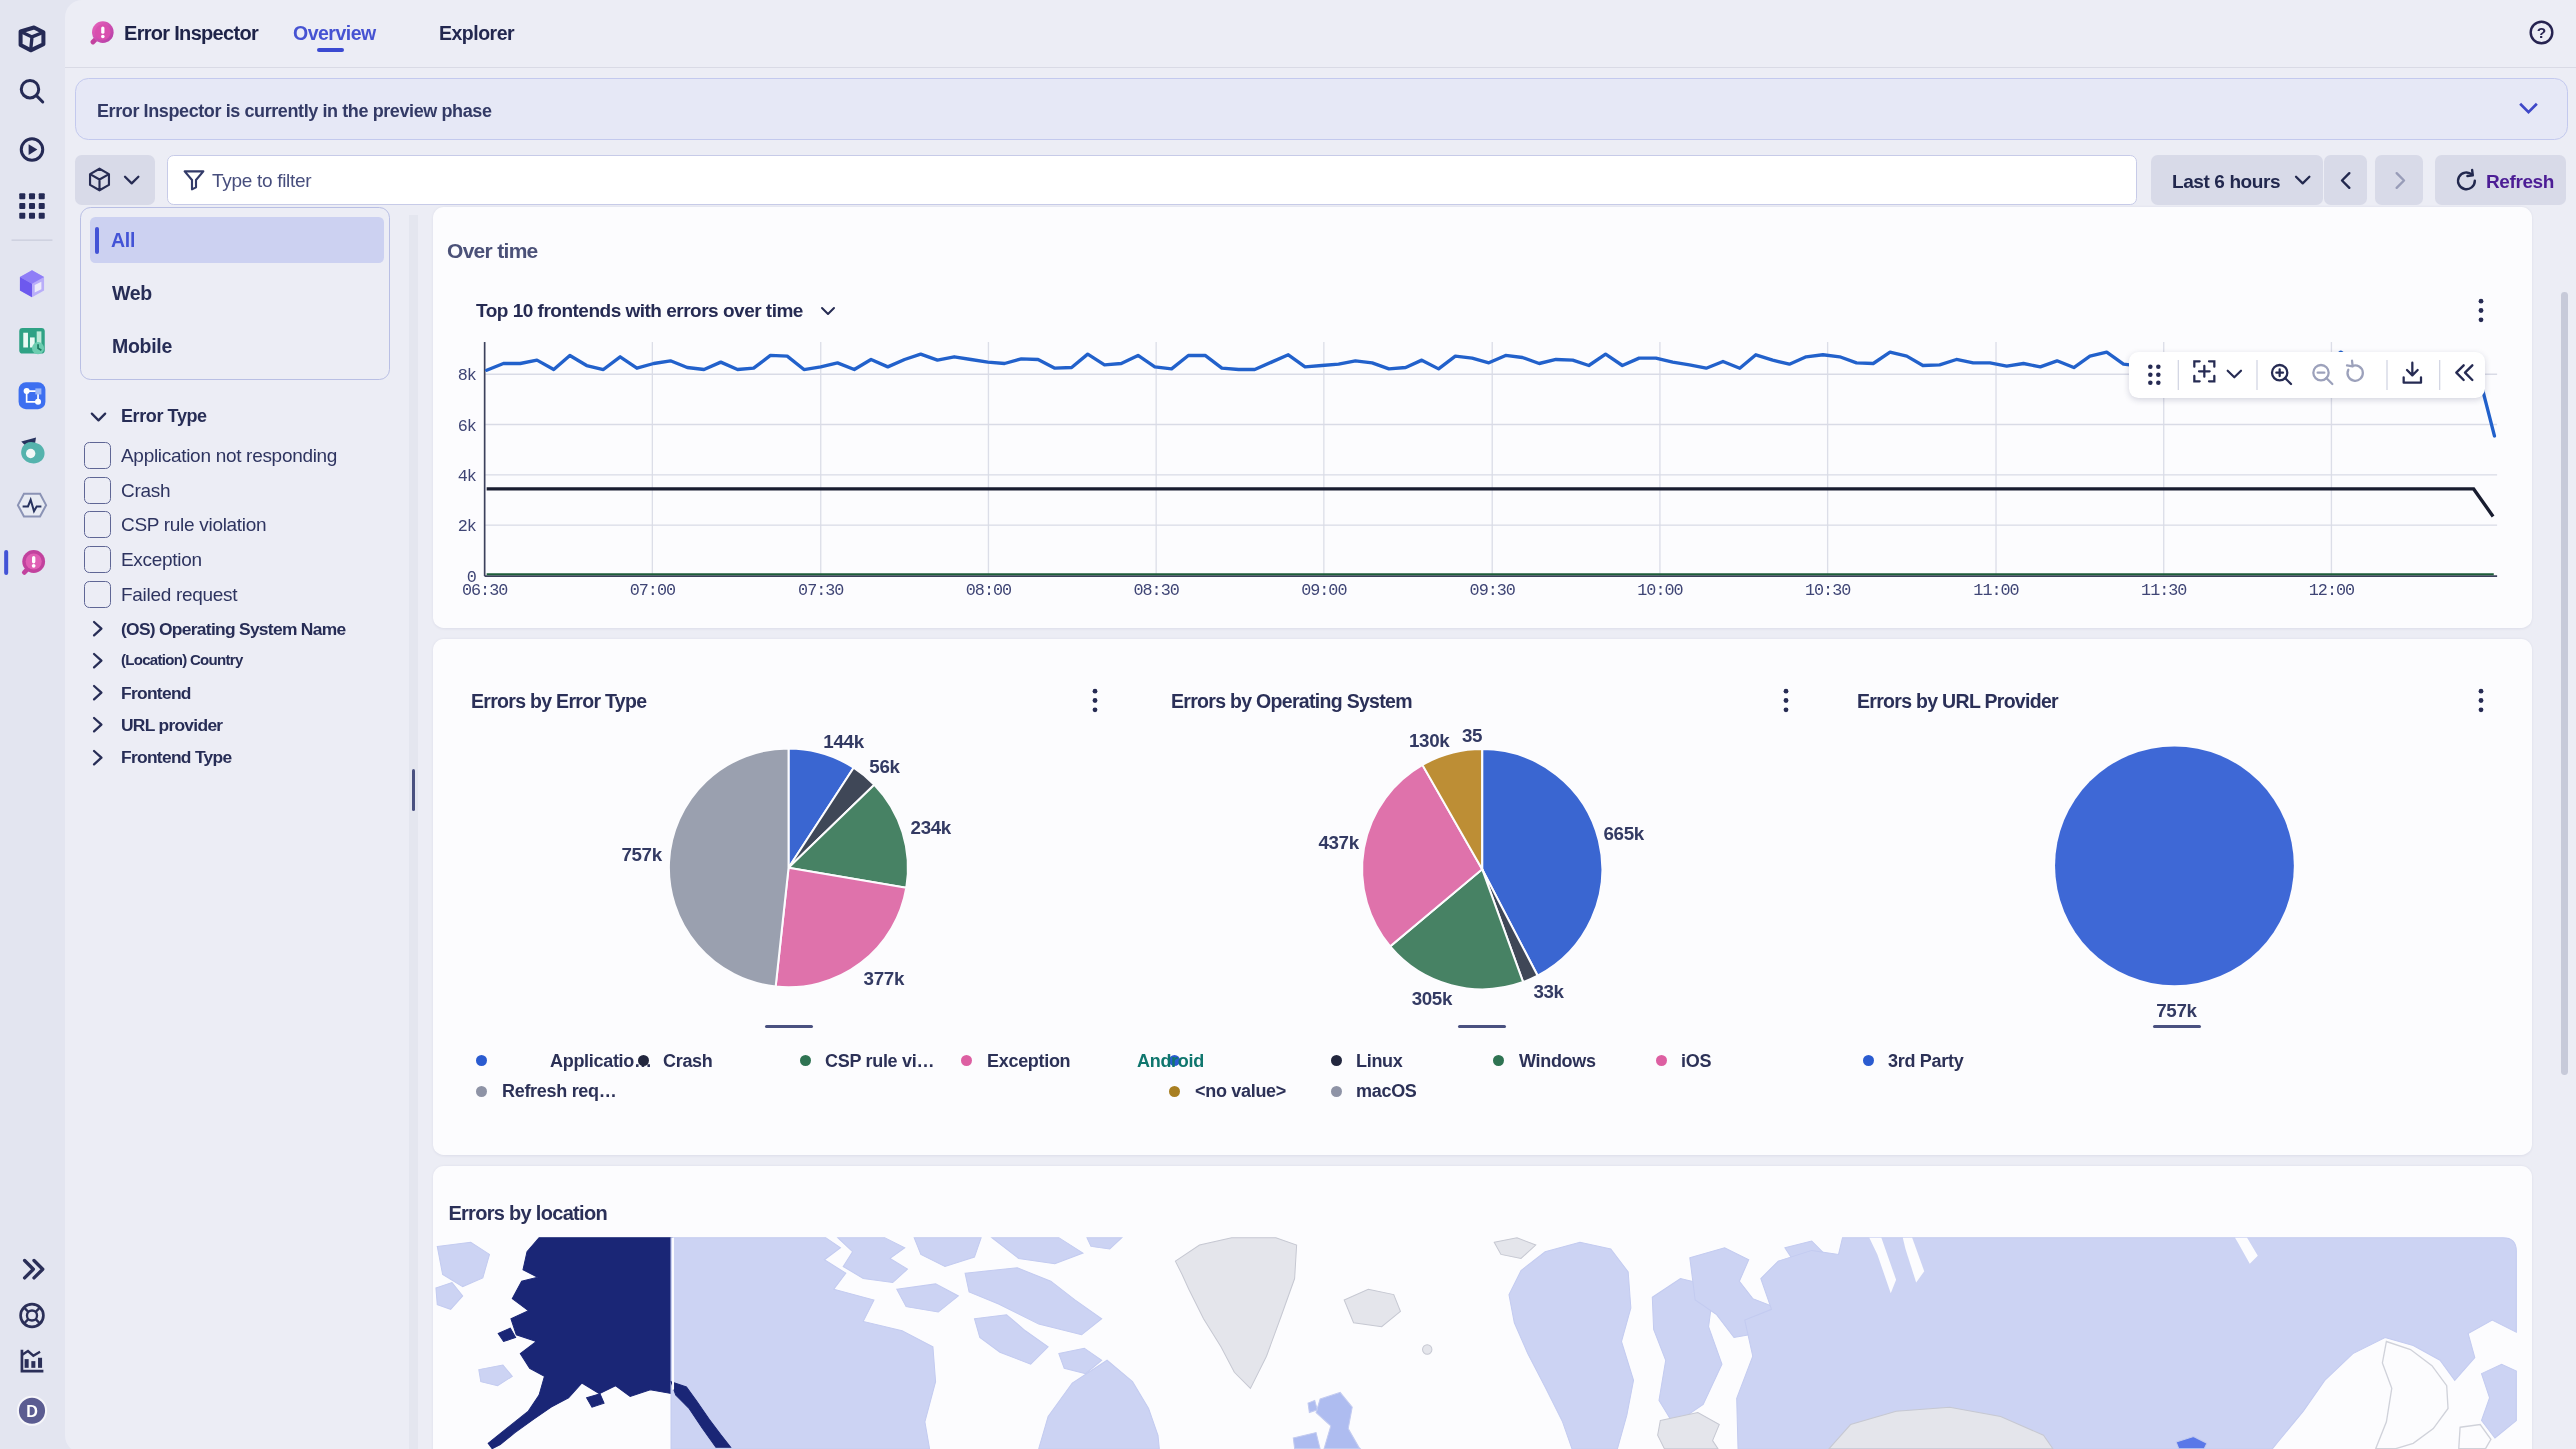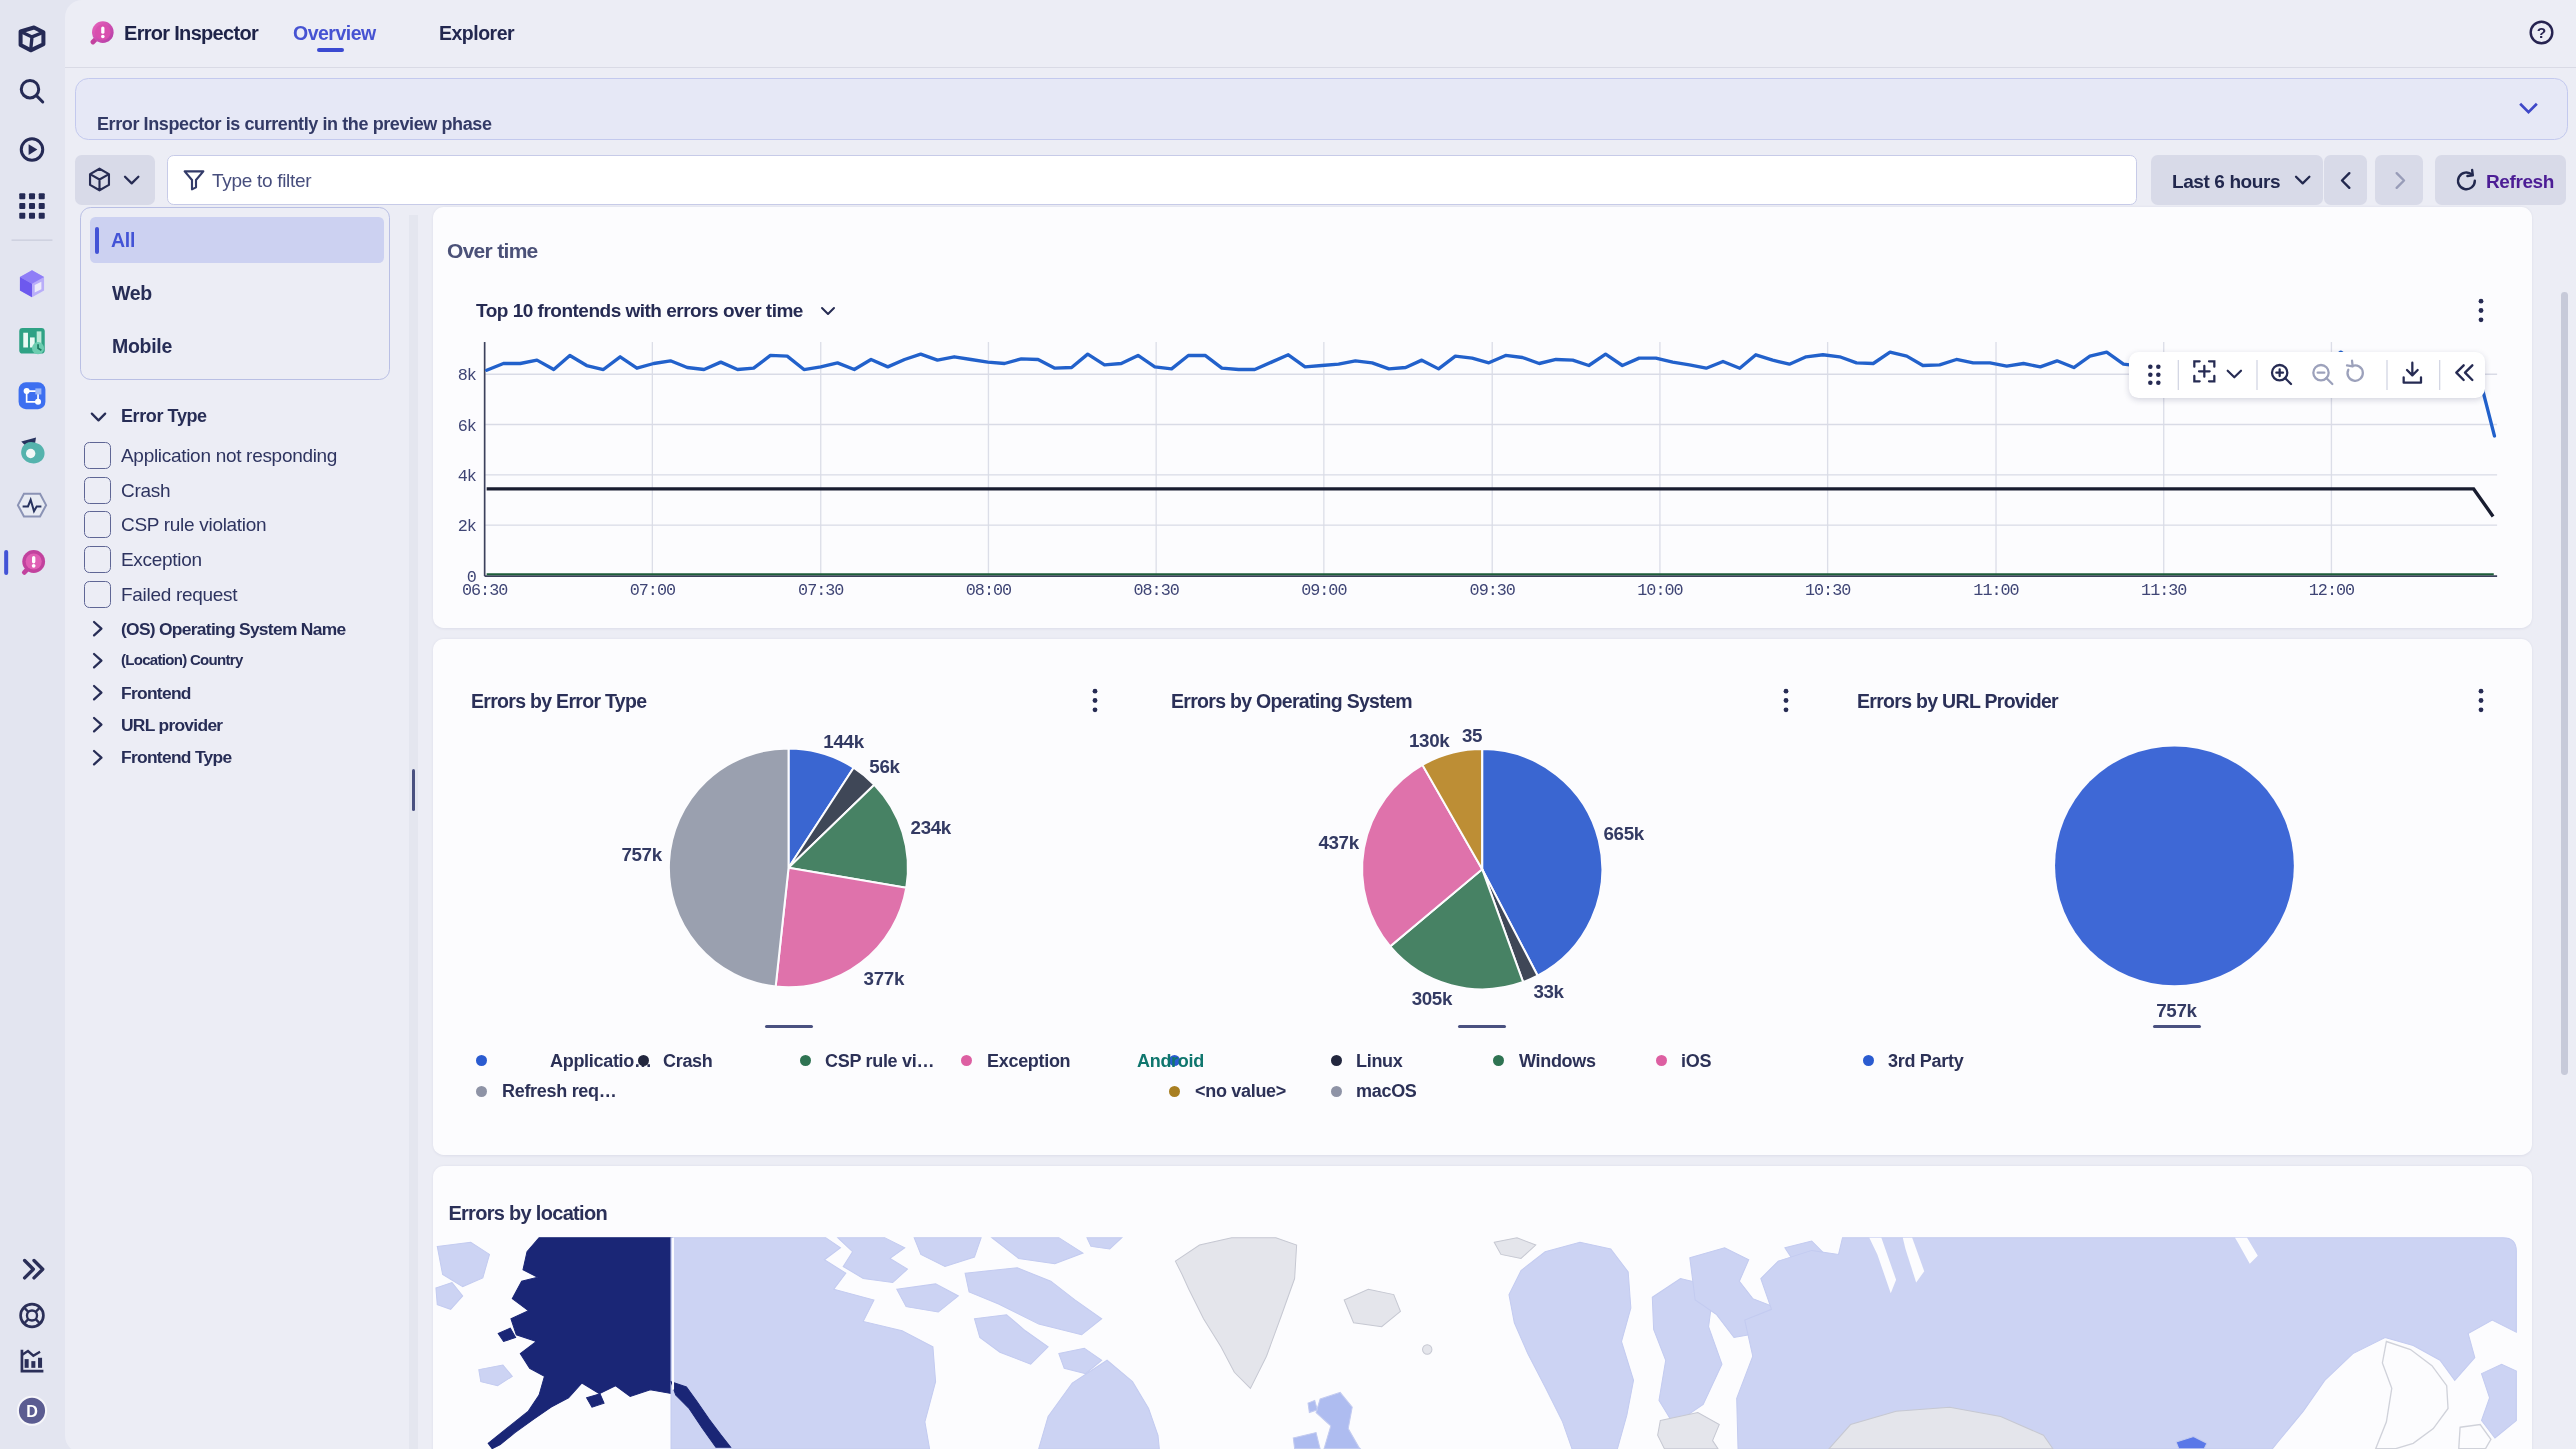--- a/index.html
+++ b/index.html
@@ -121,21 +121,21 @@
 <div class="abs" style="left:124px;top:21.5px;font-size:20px;font-weight:700;color:#1e2348;letter-spacing:-0.7px;">Error Inspector</div>
 <div class="abs" style="left:293px;top:22px;font-size:19.5px;font-weight:600;color:#4653d2;letter-spacing:-0.5px;">Overview</div>
 <div class="abs" style="left:317px;top:48px;width:27px;height:4px;background:#3b4ad1;border-radius:2px;"></div>
 <div class="abs" style="left:411px;top:22px;font-size:19.5px;font-weight:600;color:#232850;letter-spacing:-0.5px;margin-left:28px;">Explorer</div>
 <svg class="abs" style="left:2529px;top:20px;" width="25" height="25" viewBox="0 0 37 37">
   <circle cx="18.5" cy="18.5" r="16" fill="none" stroke="#262350" stroke-width="3.6"></circle>
   <text x="18.5" y="26.5" font-size="23" font-weight="bold" fill="#262350" text-anchor="middle" font-family="Liberation Sans,sans-serif">?</text>
 </svg>
 
 <div class="abs" style="left:75px;top:78px;width:2493px;height:62px;background:#e6e8f6;border:1.7px solid #c3c9ee;border-radius:13.4px;"></div>
-<div class="abs" style="left:97px;top:101px;font-size:18px;font-weight:600;color:#333a66;letter-spacing:-0.4px;margin-top:13px;">Error Inspector is currently in the preview phase</div>
+<div class="abs" style="left:97px;top:101px;font-size:18px;font-weight:600;color:#333a66;letter-spacing:-0.4px;">Error Inspector is currently in the preview phase</div>
 <svg class="abs" style="left:2519px;top:102px;" width="19" height="14.8" viewBox="0 0 28 22">
   <path d="M3,4 L14,15 L25,4" fill="none" stroke="#3f48c8" stroke-width="4" stroke-linecap="square"></path>
 </svg>
 
 <div class="abs" style="left:75px;top:155px;width:80px;height:50px;background:#d8dae8;border-radius:6.7px;"></div>
 <svg class="abs" style="left:86px;top:166px;" width="27" height="27" viewBox="0 0 40 40">
   <path d="M6,12 L20,4 L34,12 L34,28 L20,36 L6,28 Z M6,12 L20,20 L34,12 M20,20 L20,36" fill="none" stroke="#262b53" stroke-width="3.2" stroke-linejoin="round"></path>
 </svg>
 <svg class="abs" style="left:123px;top:174px;" width="17.4" height="13.4" viewBox="0 0 26 20">
   <path d="M3,4 L13,14 L23,4" fill="none" stroke="#262b53" stroke-width="3.4" stroke-linecap="round" stroke-linejoin="round"></path>

